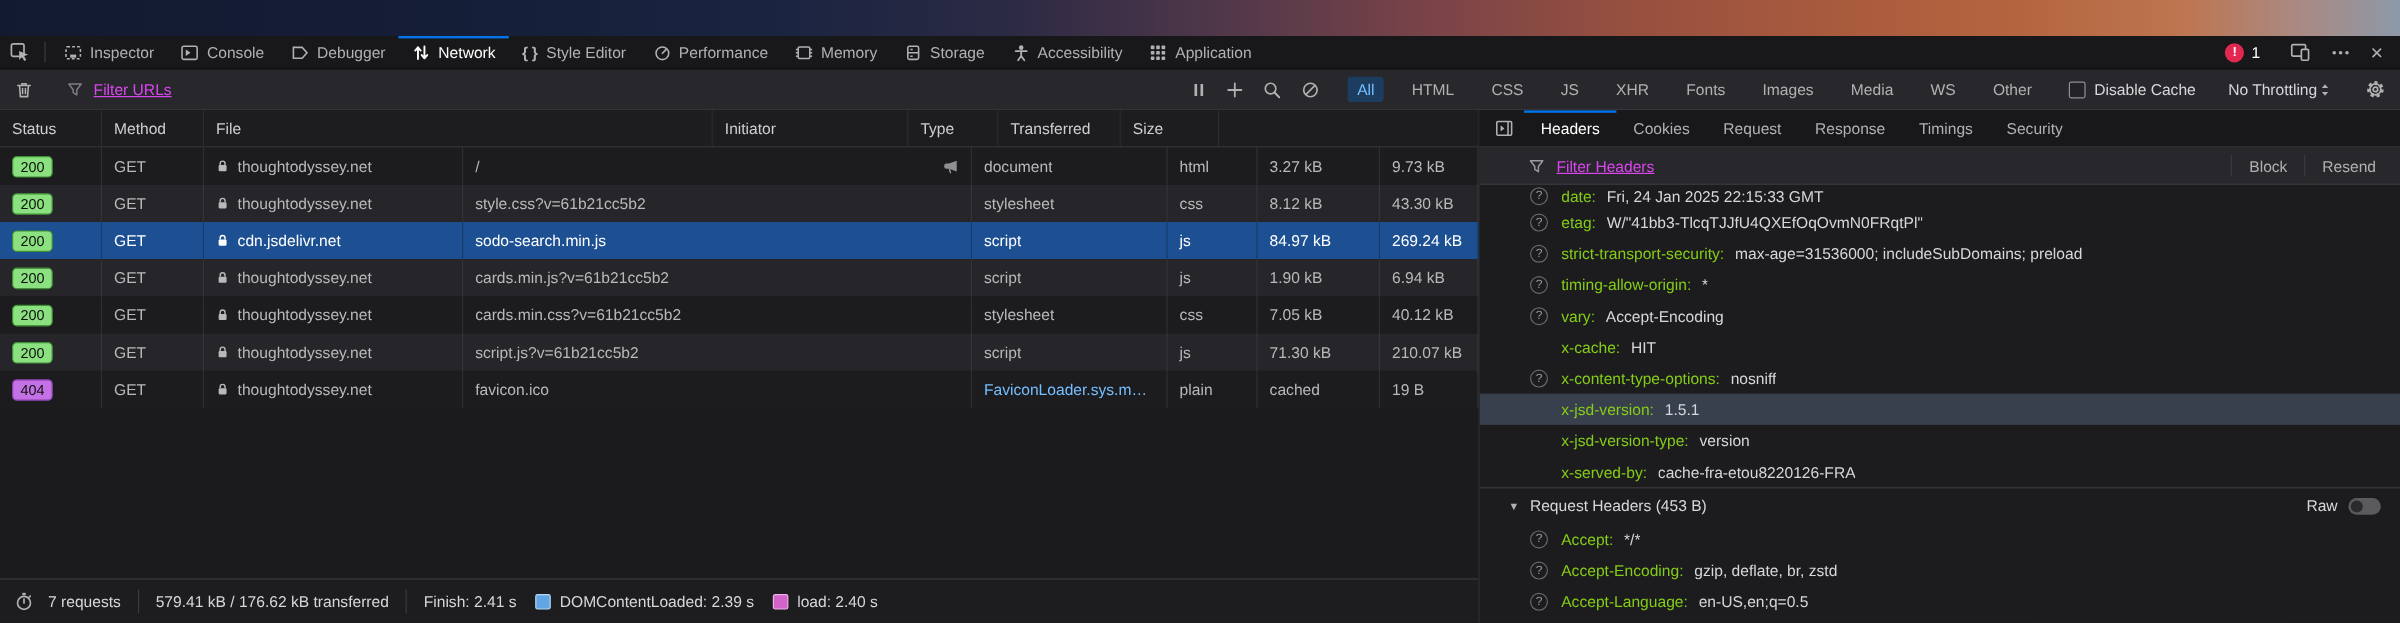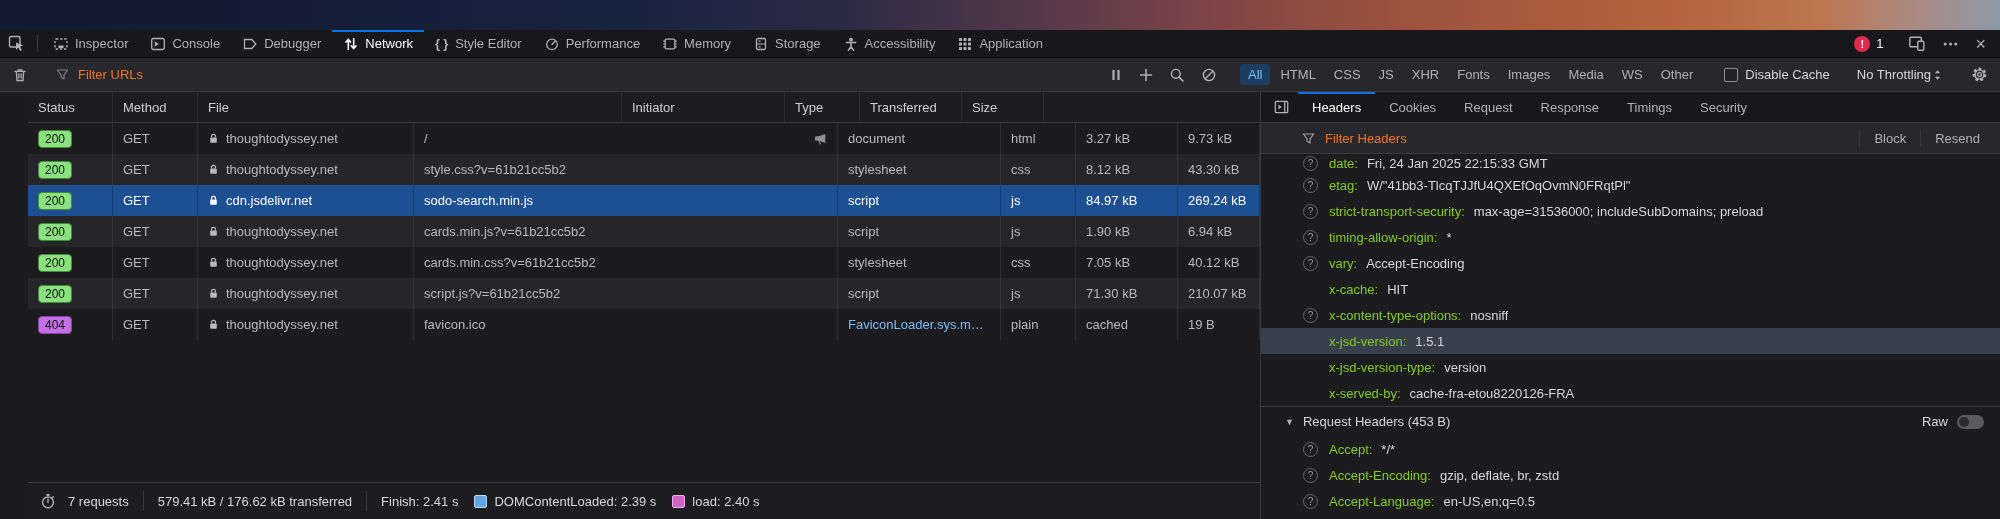--- a/index.html
+++ b/index.html
@@ -32,31 +32,31 @@
   .err-badge { display:flex; align-items:center; gap:6px; padding:0 8px; color:#fff; }
   .err-circle { width:16px; height:16px; border-radius:50%; background:#e22850; color:#fff;
     font-size:11px; font-weight:700; display:flex; align-items:center; justify-content:center; }
   .close-x { font-size:18px; line-height:1; color:#b1b1b3; }
 
   
   .net-toolbar { height:34px; flex:0 0 34px; background:#28282c; display:flex; align-items:center;
     border-bottom:1px solid #3a3a3e; padding:0 4px; }
   .net-toolbar .vsep { margin:7px 5px; }
   .url-filter { flex:1; display:flex; align-items:center; gap:8px; padding:0 8px; color:#7e7e82; min-width:0; }
-  .placeholder { color:#f97316; }
-  .type-filters { display:flex; gap:2px; padding:0 4px; }
+  .placeholder { color:#d946ef;text-decoration:underline; }
+  .type-filters { display:flex; gap:15px; padding:0 4px; }
   .type-filter { background:none; border:none; color:#b1b1b3; font-size:13px; padding:3px 8px;
     border-radius:3px; font-family:inherit; }
   .type-filter.active { color:#75bfff; background:rgba(0,116,232,0.28); }
   .cache { display:flex; align-items:center; gap:7px; padding:0 8px; color:#d7d7db; white-space:nowrap; }
   .cb { width:14px; height:14px; border:1px solid #8f8f94; border-radius:2px; background:#232327; }
   .throttle { display:flex; align-items:center; padding:0 8px; color:#d7d7db; white-space:nowrap; }
 
   
-  .main { flex:1; display:flex; min-height:0;padding-left:28px; }
+  .main { flex:1; display:flex; min-height:0; }
   .left-pane { width:1233px; flex:0 0 1233px; display:flex; flex-direction:column;
     border-right:1px solid #3a3a3e; background:#1b1b1d; min-height:0; }
 
   .thead { height:31px; flex:0 0 31px; display:flex; background:#1d1d20; border-bottom:1px solid #3a3a3e;
     color:#cfcfd2; }
   .hcell { display:flex; align-items:center; padding:0 10px; border-right:1px solid #2c2c30;
     white-space:nowrap; overflow:hidden; }
   .w-status{width:85px;flex:0 0 85px} .w-method{width:85px;flex:0 0 85px}
   .w-domain{width:216px;flex:0 0 216px} .w-file{width:424px;flex:0 0 424px}
   .w-initiator{width:163px;flex:0 0 163px} .w-type{width:75px;flex:0 0 75px}

